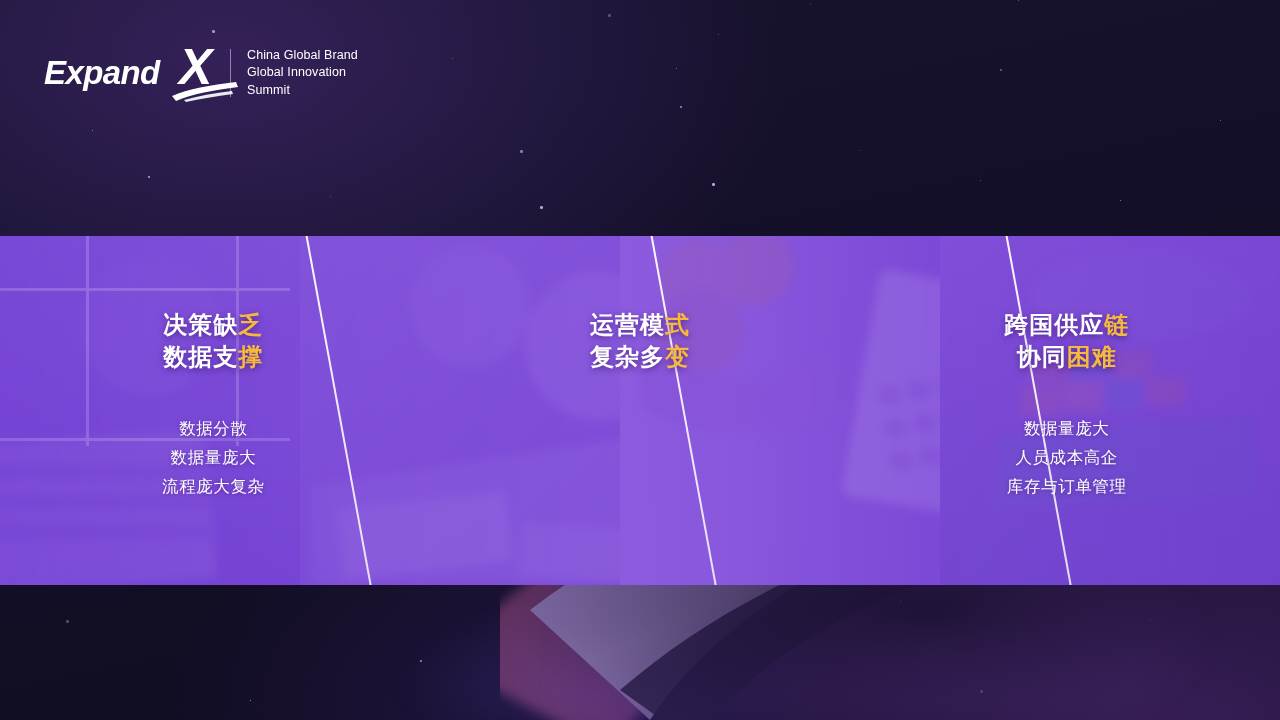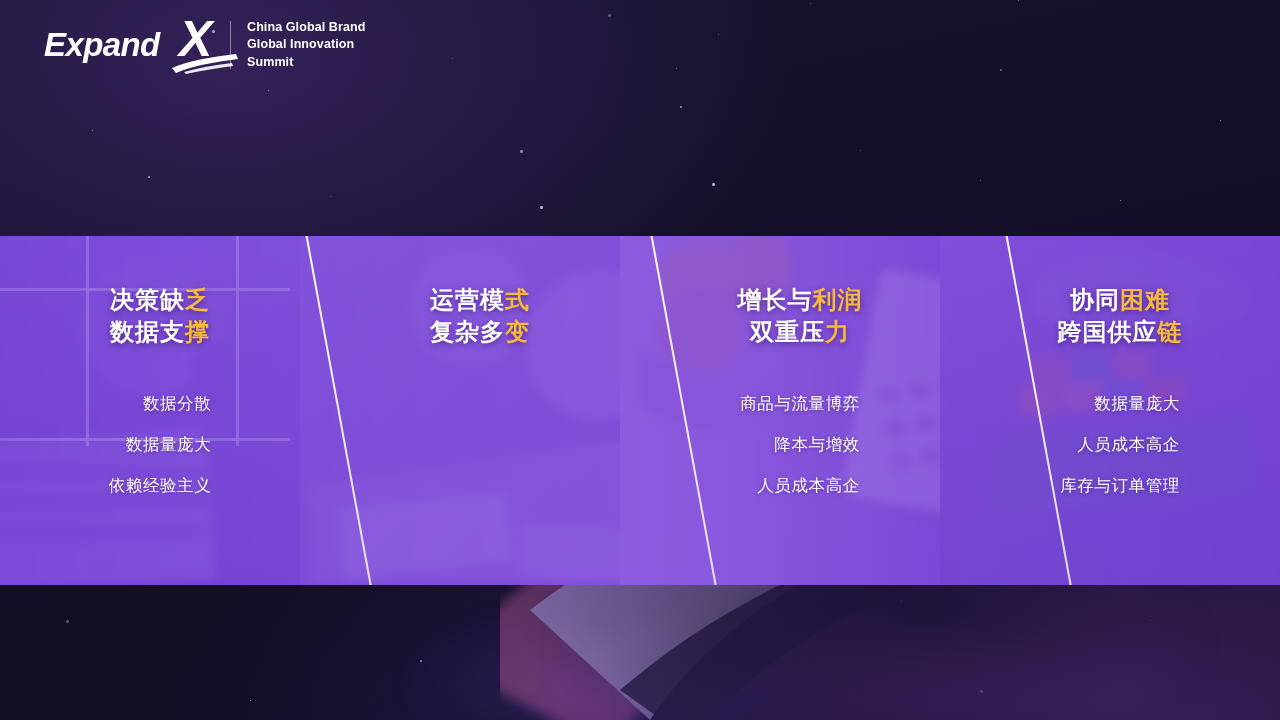--- a/index.html
+++ b/index.html
@@ -25,35 +25,35 @@
     position:absolute;left:0;bottom:0;width:1280px;height:300px;pointer-events:none;
     background:
       radial-gradient(ellipse 380px 160px at 74% 74%, rgba(124,74,186,.42) 0%, rgba(124,74,186,0) 70%),
       radial-gradient(ellipse 300px 120px at 48% 88%, rgba(62,48,140,.40) 0%, rgba(62,48,140,0) 72%);
     filter:blur(10px);
   }
   .stars{position:absolute;inset:0;pointer-events:none;}
   .star{position:absolute;background:#cfc9ef;border-radius:50%;opacity:.55;}
 
   
-  .logo-wrap{position:absolute;left:44px;top:12px;display:flex;align-items:center;height:66px;}
+  .logo-wrap{position:absolute;left:44px;top:40px;display:flex;align-items:center;height:66px;}
   .logo-mark{position:relative;width:176px;height:62px;}
   .logo-word{
     position:absolute;left:0;top:12px;
     font-size:33px;font-weight:700;font-style:italic;color:#ffffff;
     letter-spacing:-.6px;font-family:"Liberation Sans",sans-serif;
   }
   .logo-x{
     position:absolute;left:135px;top:0px;
     font-size:50px;font-weight:700;font-style:italic;color:#ffffff;
     line-height:1;letter-spacing:-2px;
   }
   .logo-swoosh{position:absolute;left:126px;top:38px;width:70px;height:22px;}
   .logo-div{width:1px;height:48px;background:rgba(255,255,255,.45);margin:0 16px 0 10px;}
-  .logo-tag{color:#fff;font-size:12.5px;font-weight:700;line-height:1.38;letter-spacing:.1px;}
+  .logo-tag{color:#fff;font-size:12.5px;font-weight:400;line-height:1.38;letter-spacing:.1px;}
 
   
   .title{
     position:absolute;left:0;right:0;top:116px;text-align:center;
     font-size:37px;font-weight:700;letter-spacing:2px;line-height:1.15;
     background:linear-gradient(95deg,#ffffff 0%,#ffffff 18%,#fbc14a 38%,#f58b5e 57%,#ef6d86 72%,#c173e8 88%,#b06ce6 100%);
     -webkit-background-clip:text;background-clip:text;
     -webkit-text-fill-color:transparent;color:transparent;
     font-family:"Liberation Sans","DejaVu Sans",sans-serif;
   }
@@ -77,29 +77,29 @@
     background-size:150px 150px,150px 150px;
     background-position:96px 0,0 62px;
   }
   .divider{
     position:absolute;top:-14px;width:2px;height:380px;
     background:linear-gradient(to bottom,rgba(255,255,255,.96),rgba(255,255,255,.80));
     transform-origin:top center;
   }
 
   
-  .cols{position:absolute;inset:0;display:flex;}
+  .cols{position:absolute;inset:0;display:flex;margin-top:25px;}
   .col{position:relative;flex:1;display:flex;flex-direction:column;align-items:center;}
   .col-head{
     margin-top:48px;text-align:center;font-size:24px;font-weight:700;line-height:1.32;
     color:#ffffff;letter-spacing:1px;
     text-shadow:0 2px 6px rgba(40,10,80,.55);
   }
   .col-head .hl{color:#f7b93c;}
-  .col-items{margin-top:46px;display:flex;flex-direction:column;gap:19px;align-items:flex-end;}
+  .col-items{margin-top:46px;display:flex;flex-direction:column;gap:7px;align-items:center;}
   .col-item{
     font-size:16.5px;color:#ffffff;letter-spacing:.6px;font-weight:400;
     text-shadow:0 1px 4px rgba(40,10,80,.45);
   }
 </style>
 </head>
 <body>
 
 <div class="slide">
 
@@ -264,44 +264,33 @@
 
     <div class="cols" id="cols">
         <div class="col">
           <div class="col-head">
             <div><span>决策缺</span><span class="hl">乏</span></div>
             <div><span>数据支</span><span class="hl">撑</span></div>
           </div>
           <div class="col-items">
             <div class="col-item">数据分散</div>
             <div class="col-item">数据量庞大</div>
-            <div class="col-item">依赖经验主义</div>
+            <div class="col-item">流程庞大复杂</div>
           </div>
         </div>
         <div class="col">
           <div class="col-head">
             <div><span>运营模</span><span class="hl">式</span></div>
             <div><span>复杂多</span><span class="hl">变</span></div>
           </div>
         </div>
         <div class="col">
           <div class="col-head">
-            <div><span>增长与</span><span class="hl">利润</span></div>
-            <div><span>双重压</span><span class="hl">力</span></div>
-          </div>
-          <div class="col-items">
-            <div class="col-item">商品与流量博弈</div>
-            <div class="col-item">降本与增效</div>
-            <div class="col-item">人员成本高企</div>
-          </div>
-        </div>
-        <div class="col">
-          <div class="col-head">
+            <div><span>跨国供应</span><span class="hl">链</span></div>
             <div><span>协同</span><span class="hl">困难</span></div>
-            <div><span>跨国供应</span><span class="hl">链</span></div>
           </div>
           <div class="col-items">
             <div class="col-item">数据量庞大</div>
             <div class="col-item">人员成本高企</div>
             <div class="col-item">库存与订单管理</div>
           </div>
         </div>
       </div>
   </div>
 

